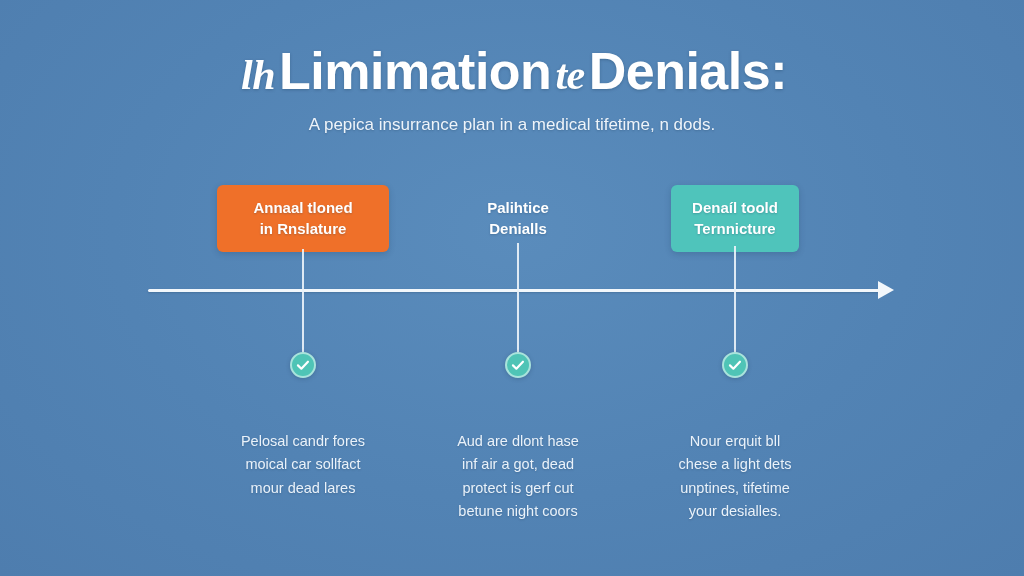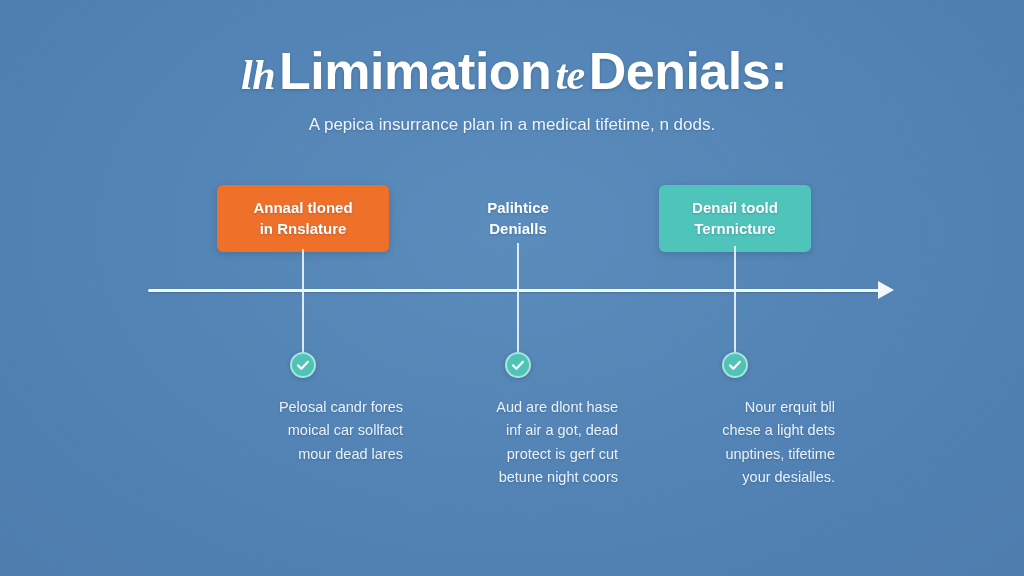--- a/index.html
+++ b/index.html
@@ -106,21 +106,21 @@
     background: #ef7029;
     width: 172px;
     box-shadow: 0 2px 6px rgba(25, 50, 80, 0.22);
   }
   .card.plain {
     background: transparent;
     width: 170px;
   }
   .card.teal {
     background: #4fc4bb;
-    width: 152px;
+    width: 128px;
     box-shadow: 0 2px 6px rgba(25, 50, 80, 0.22);
   }
 
   .connector {
     position: absolute;
     left: 50%;
     width: 2px;
     margin-left: -1px;
     background: #eaf2f9;
     opacity: 0.92;
@@ -143,30 +143,29 @@
     box-shadow: 0 1px 4px rgba(25, 50, 80, 0.25);
   }
   .check svg {
     display: block;
     width: 22px;
     height: 22px;
   }
 
   .body-text {
     position: absolute;
-    top: 396px;
+    top: 430px;
     left: 50%;
     transform: translateX(-50%);
     width: 200px;
     font-size: 14.5px;
     line-height: 1.62;
     color: #eaf2fa;
     white-space: pre-line;
     text-shadow: 0 1px 2px rgba(30, 60, 90, 0.28);
-    text-align: right;
   }
 </style>
 </head>
 <body>
 
 <div id="infographic">
 
   <div class="header">
     <div class="title"><span class="script">lh</span><span>Limimation</span><span class="script">te</span><span>Denials:</span></div>
     <div class="subtitle">A pepica insurrance plan in a medical tifetime, n dods.</div>

